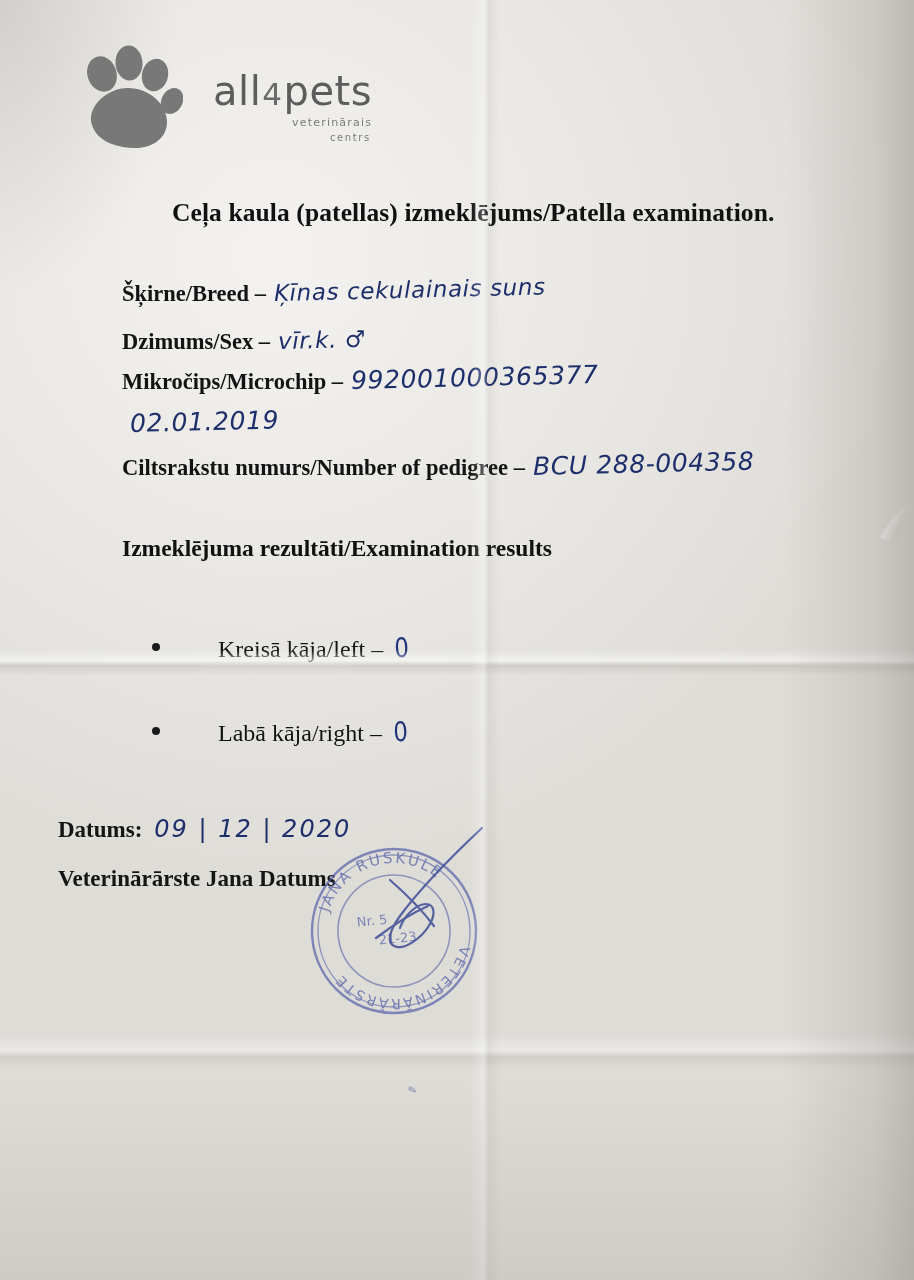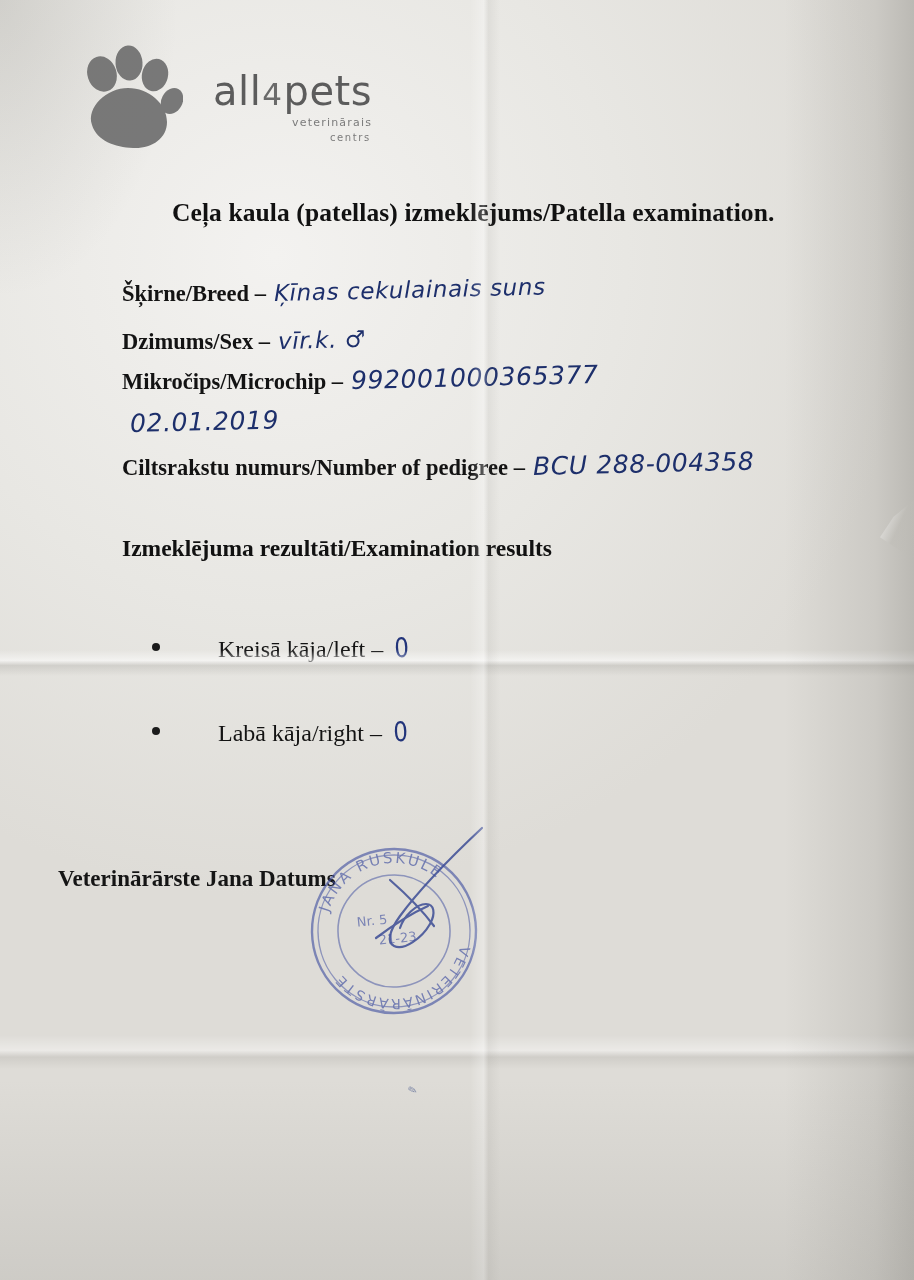--- a/index.html
+++ b/index.html
@@ -283,20 +283,24 @@
     <span class="bullet-label">Kreisā kāja/left –</span>
     <span class="zero">0</span>
   </div>
 
   <div class="bullet-row" style="left:152px; top:716px;">
     <span class="bullet-dot"></span>
     <span class="bullet-label">Labā kāja/right –</span>
     <span class="zero">0</span>
   </div>
 
+  <div class="date-row">
+    <span class="date-label">Datums:</span>
+    <span class="date-hand">09 | 12 | 2020</span>
+  </div>
 
   <div class="vet-name">Veterinārārste Jana Datums</div>
 
   <svg class="signature" viewBox="0 0 190 150">
     <g fill="none" stroke="#2b3d8e" stroke-width="2.2" stroke-linecap="round" opacity="0.9">
       <path d="M152 8 C120 38 92 66 70 96 C60 110 56 122 64 126 C74 131 92 118 100 104 C106 93 104 84 96 84 C86 84 74 96 70 108"></path>
       <path d="M60 60 C76 74 92 90 104 106"></path>
       <path d="M46 118 C62 106 80 94 98 86"></path>
     </g>
   </svg>

